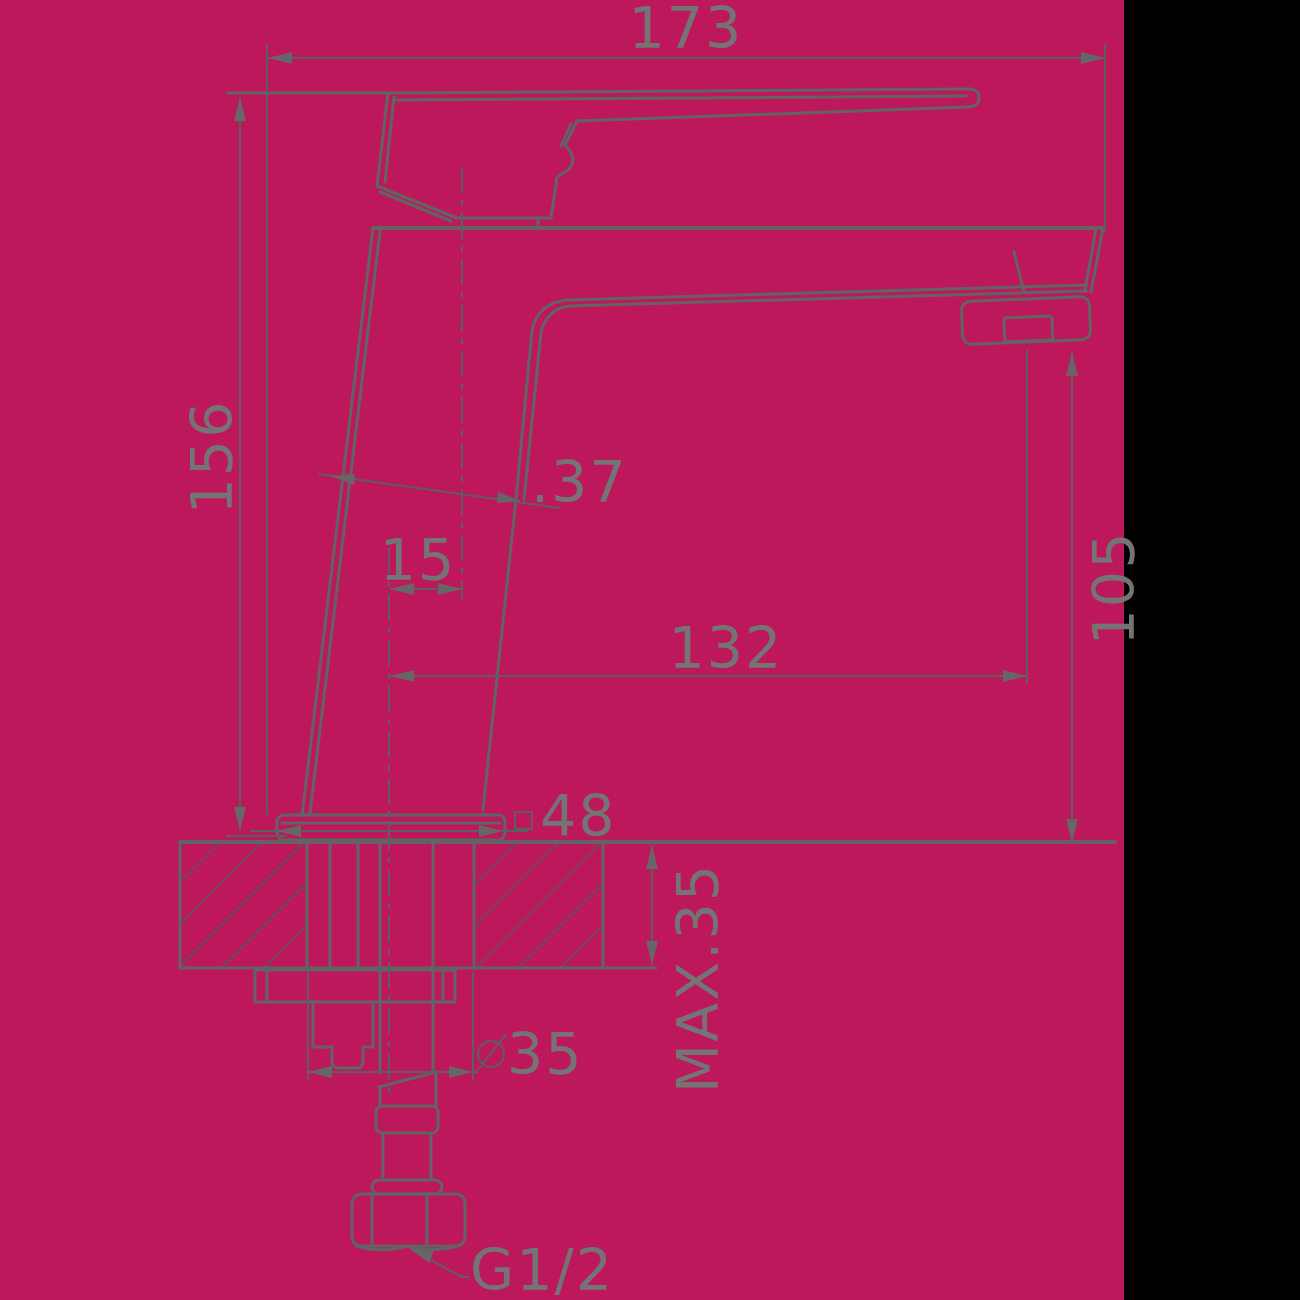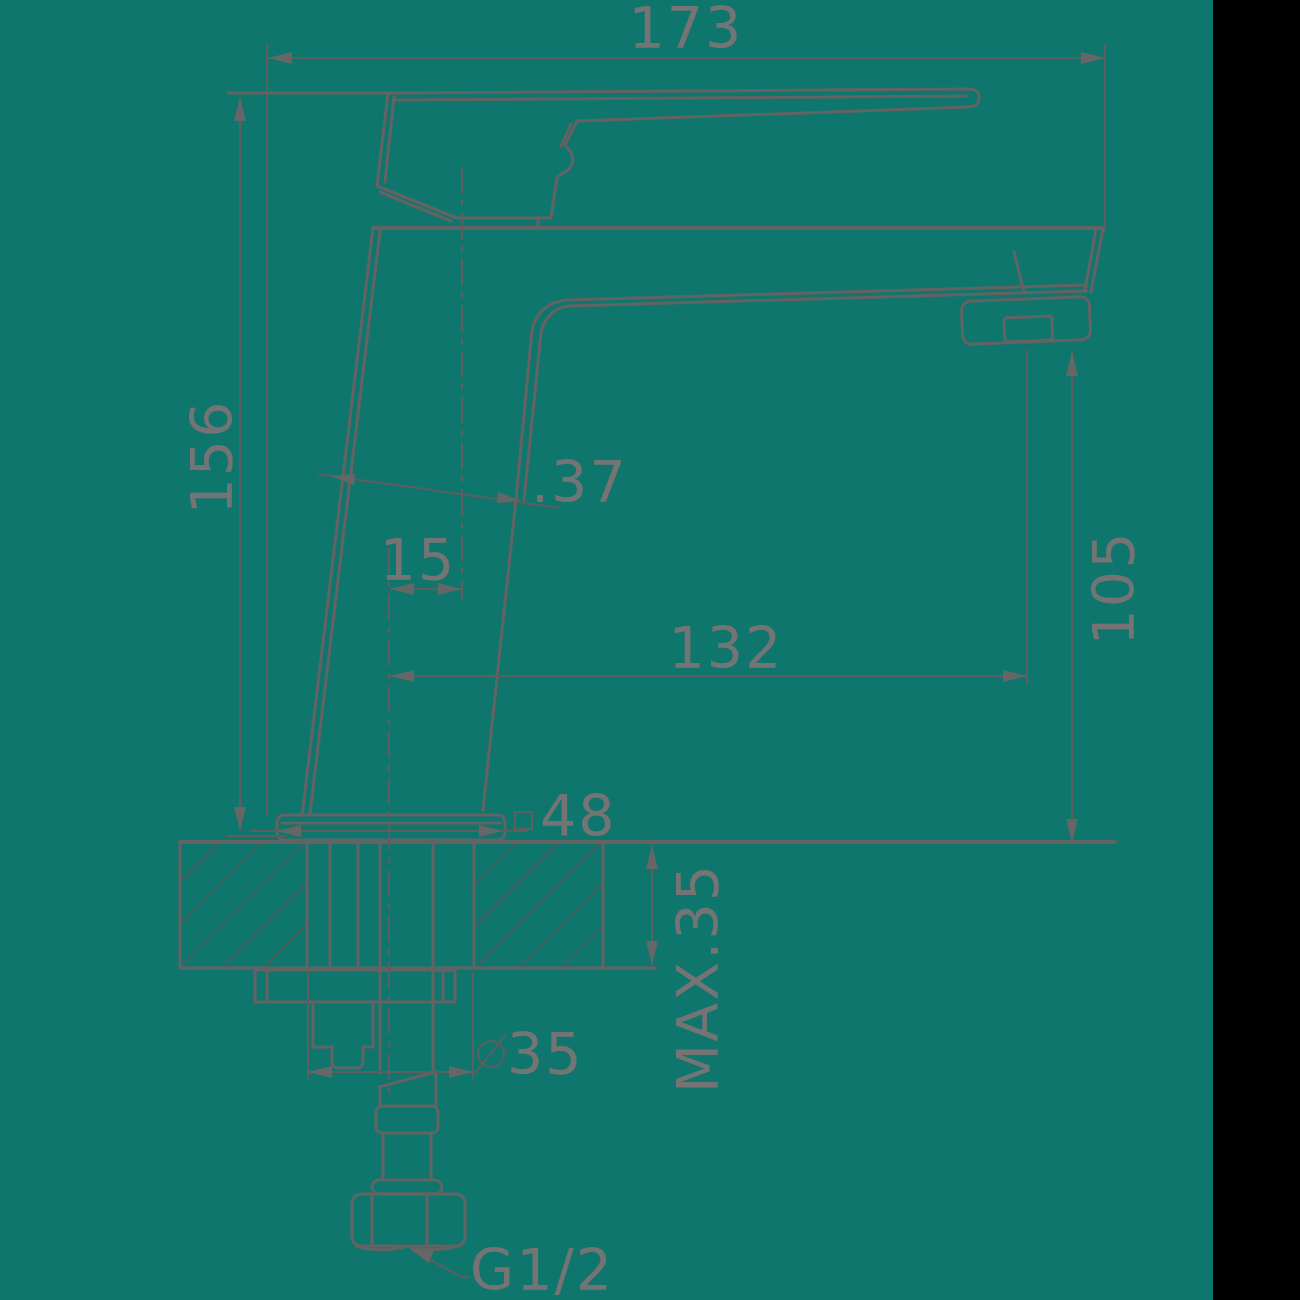--- a/index.html
+++ b/index.html
@@ -2,21 +2,21 @@
 <html><head>
 <meta charset="utf-8">
 <style>
   html, body {
     margin: 0; padding: 0;
     background: #000;
     width: 1300px; height: 1300px;
     overflow: hidden;
     font-family: "DejaVu Sans", "Liberation Sans", sans-serif;
   }
-  .stage { position: relative; width: 1213px; height: 1300px; background: #0f766e; }
+  .stage { position: relative; width: 1124px; height: 1300px; background: #be185d; }
   svg { display: block; }
   text {
     font-family: "DejaVu Sans", "Liberation Sans", sans-serif;
     fill: #747474;
   }
   .dim-label { font-size: 57px; letter-spacing: 2px; }
   .outline  { stroke: #636363; stroke-width: 3;   fill: none; stroke-linejoin: round; stroke-linecap: round; }
   .outline-heavy { stroke: #636363; stroke-width: 4; fill: none; stroke-linecap: round; }
   .thin     { stroke: #5e5e5e; stroke-width: 2;   fill: none; stroke-linecap: butt; }
   .cline    { stroke: #5e5e5e; stroke-width: 2;   fill: none; stroke-dasharray: 26 7 6 7; }

